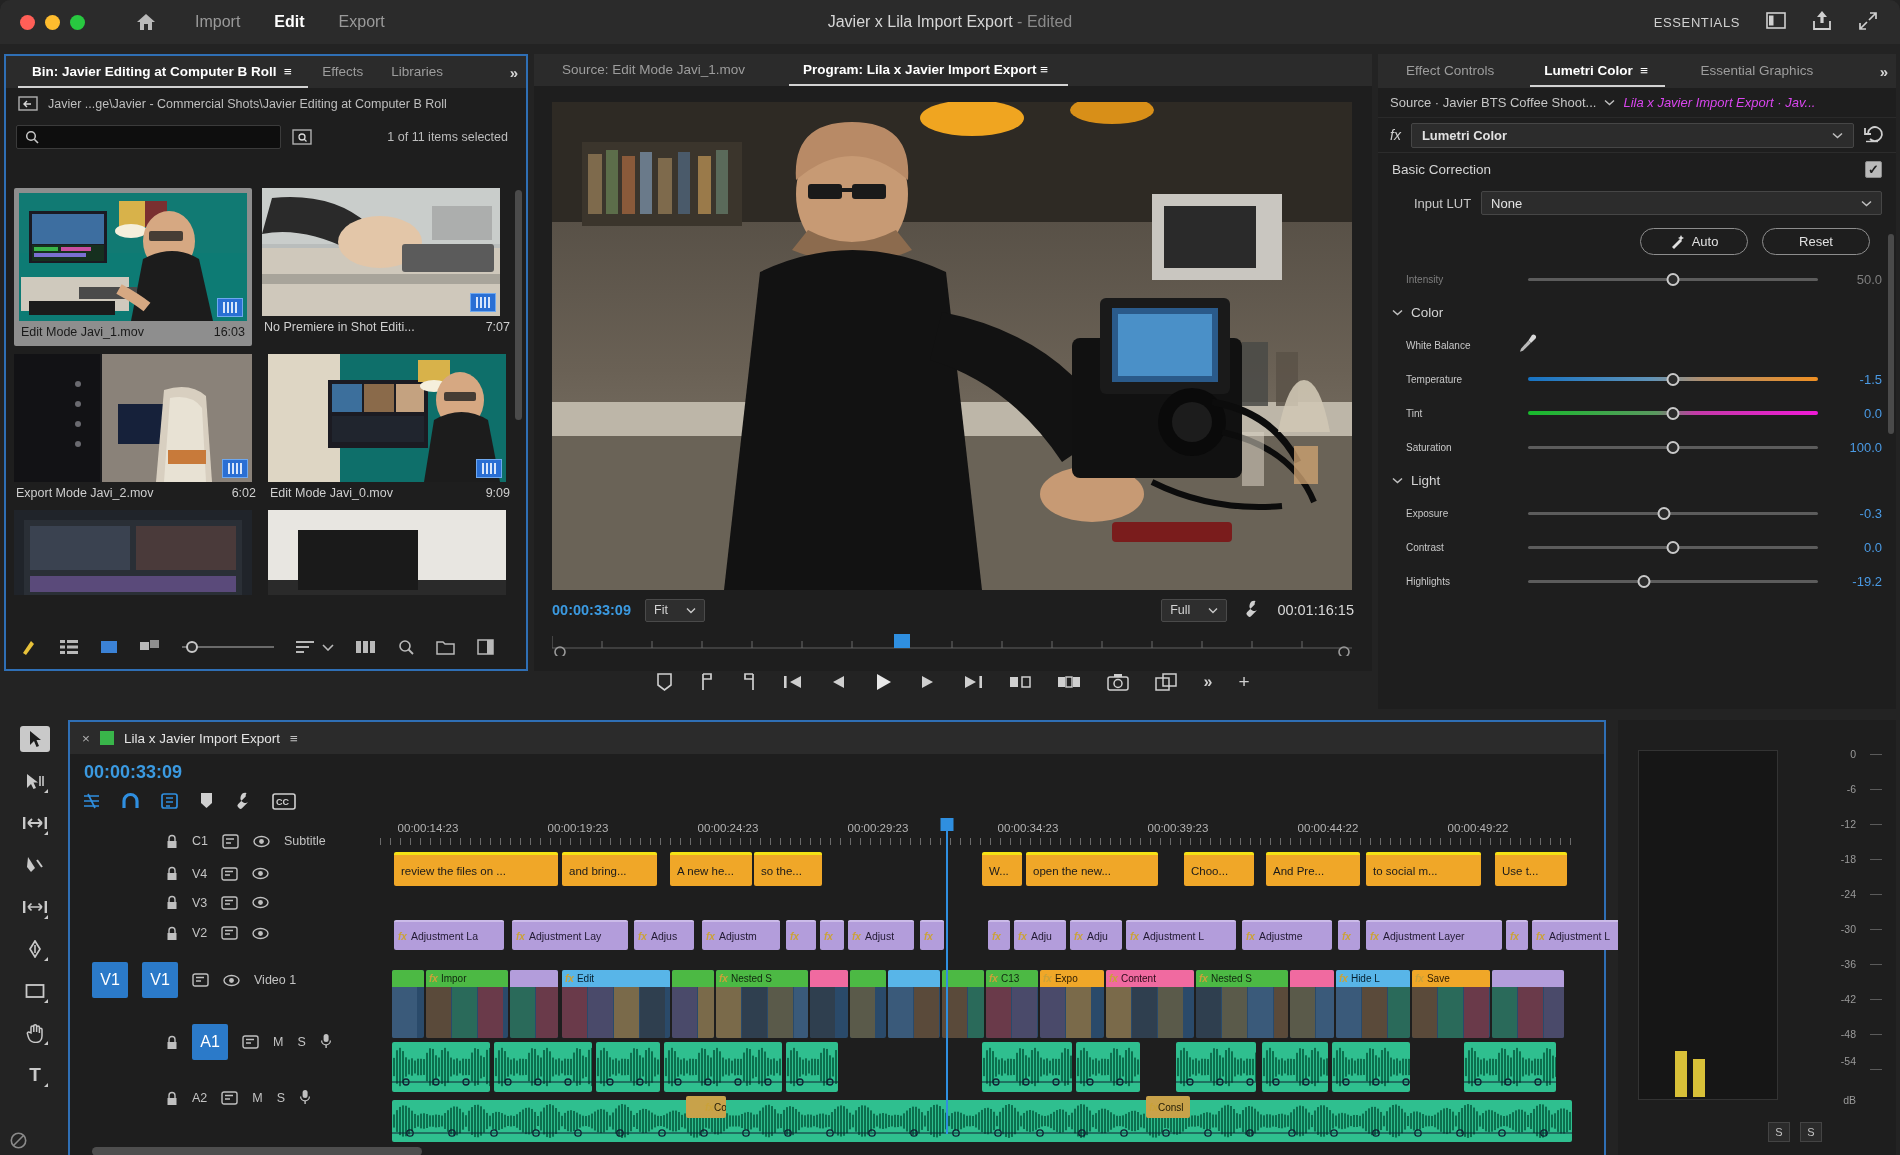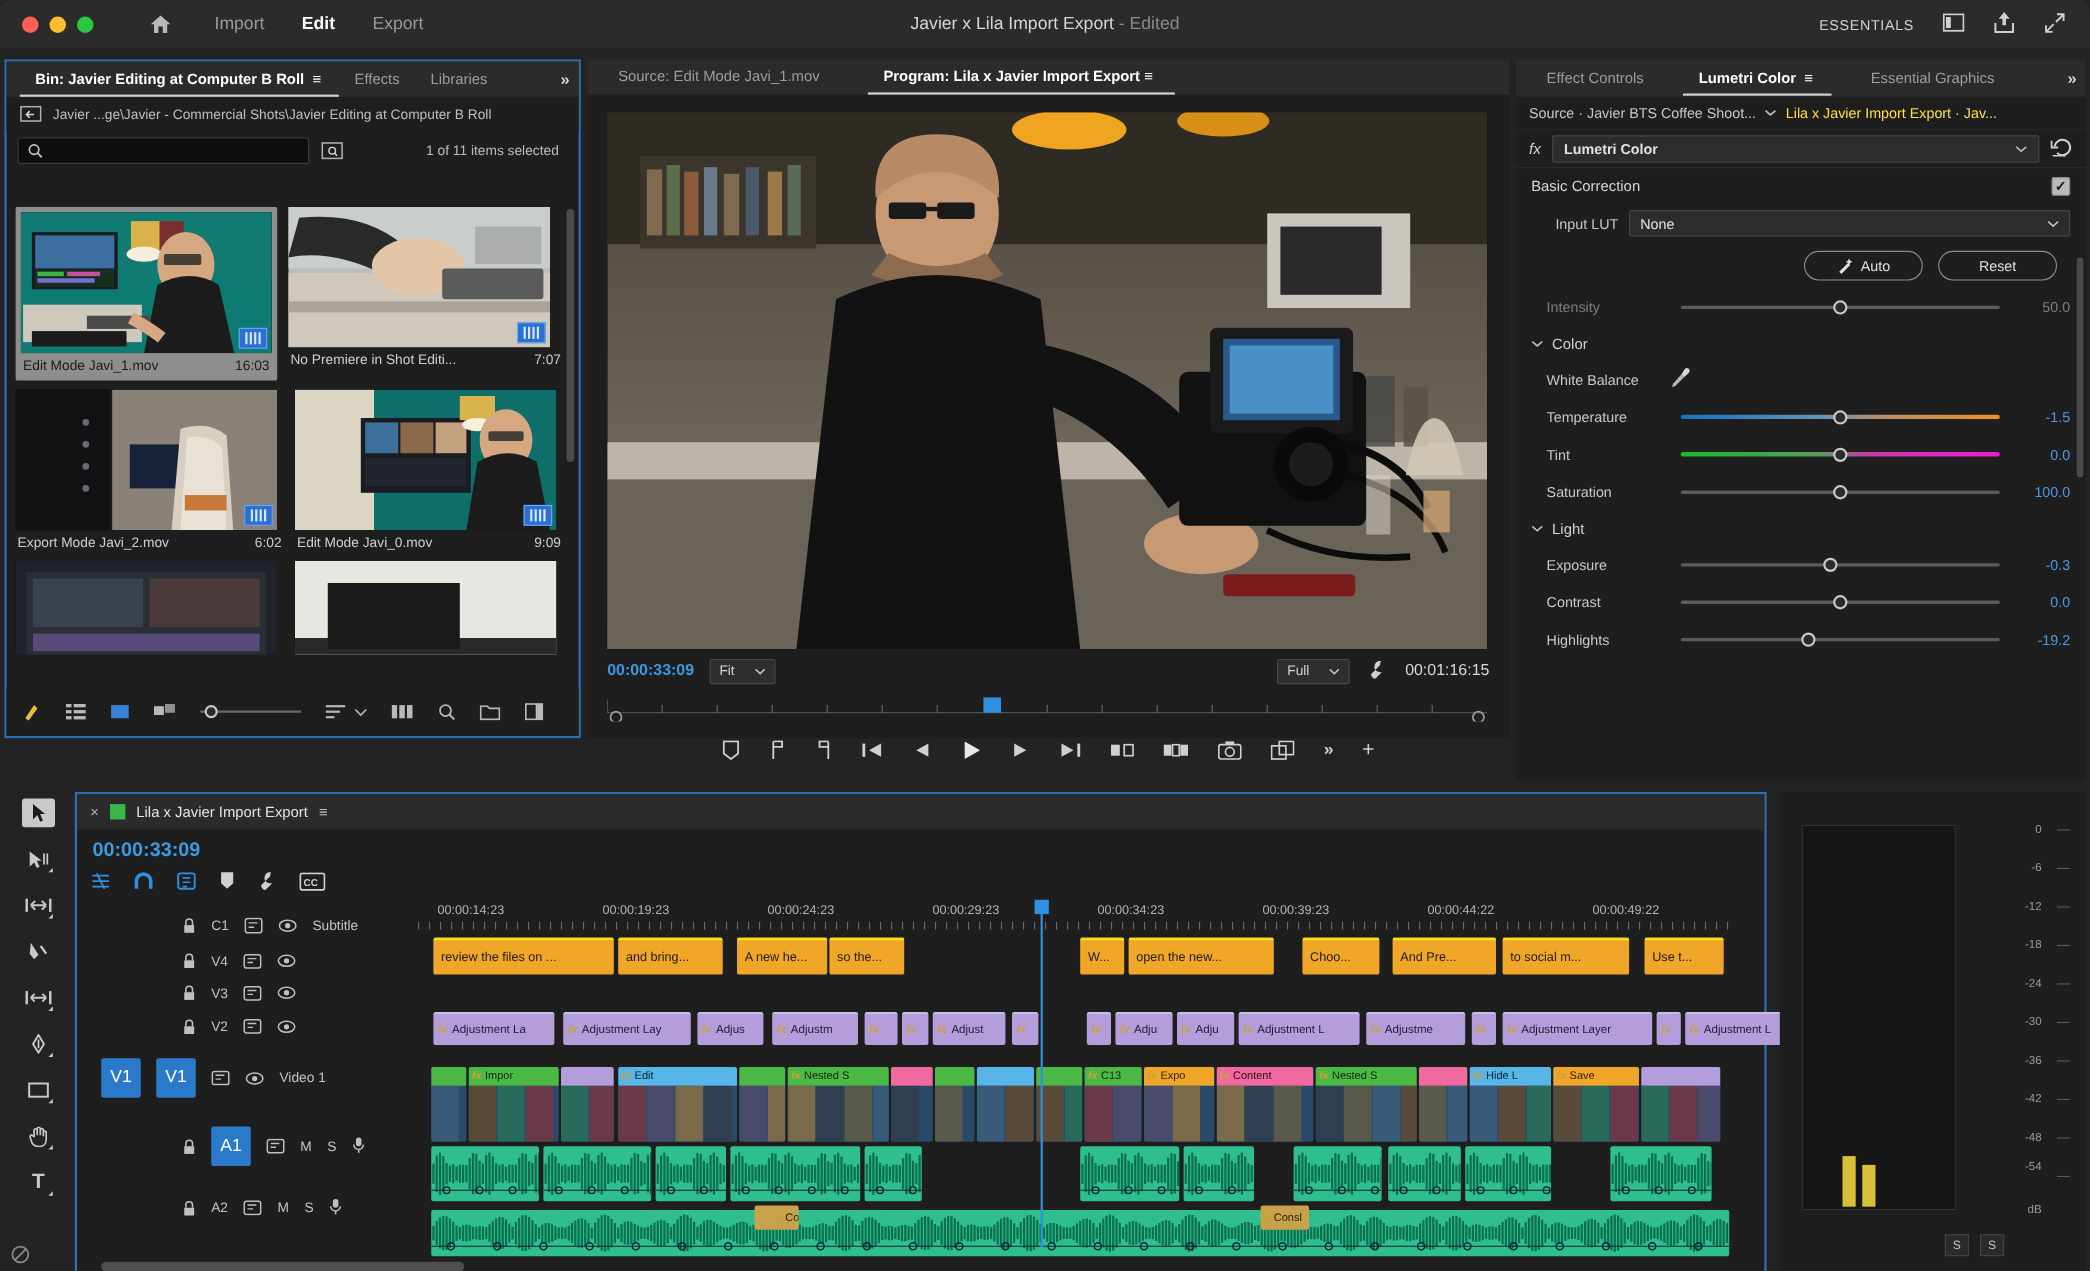--- a/index.html
+++ b/index.html
@@ -65,36 +65,36 @@
   #tc-dur { color:#d8d8d8; font-size:14.5px; }
   #monruler { position:absolute; left:18px; top:576px; width:800px; height:26px; }
   #monbar { position:absolute; left:0; top:600px; width:838px; height:56px; display:flex; align-items:center; justify-content:center; gap:26px; }
   .mbtn { color:#cfcfcf; display:flex; align-items:center; justify-content:center; }
 
   
   #lumetri { position:absolute; left:1378px; top:10px; width:518px; height:655px; background:#1e1e1e; }
   #lumtabs { height:34px; background:#2b2b2b; display:flex; align-items:center; padding-left:14px; gap:22px; position:relative; }
   #lumtabs .chev { position:absolute; right:8px; color:#d4d4d4; font-weight:bold; font-size:15px; }
   #lumsrc { height:30px; display:flex; align-items:center; padding:0 12px; gap:8px; font-size:13px; color:#c6c6c6; border-bottom:1px solid #2a2a2a;}
-  #lumsrc .blue { color:#fde047; }
+  #lumsrc .blue { color:#d946ef;font-style:italic; }
   #lumfx { height:34px; display:flex; align-items:center; padding:0 12px; gap:10px; }
   #fxselect { flex:1; height:25px; background:#2c2c2c; border:1px solid #464646; border-radius:2px; display:flex; align-items:center;
     padding:0 10px; font-size:13px; color:#e2e2e2; font-weight:bold; justify-content:space-between; }
   .section-hd { height:34px; display:flex; align-items:center; padding:0 14px; font-size:13.5px; color:#d6d6d6; border-top:1px solid #2c2c2c; }
   .chkbox { margin-left:auto; width:17px; height:17px; background:#b9b9b9; border:1px solid #8c8c8c; border-radius:2px;
             display:flex; align-items:center; justify-content:center; color:#1c1c1c; font-size:13px; font-weight:bold;}
   .row-lut { height:34px; display:flex; align-items:center; padding:0 14px 0 36px; gap:10px; }
   .row-lut .lbl { font-size:13px; color:#c8c8c8; }
   .lutsel { flex:1; height:24px; background:#2c2c2c; border:1px solid #464646; border-radius:2px; display:flex; align-items:center;
     padding:0 9px; font-size:13px; color:#e4e4e4; justify-content:space-between; }
   #autorow { height:42px; display:flex; align-items:center; justify-content:flex-end; gap:14px; padding-right:26px; }
   .pillbtn { width:108px; height:27px; border:1px solid #8d8d8d; border-radius:14px; display:flex; align-items:center;
              justify-content:center; gap:7px; font-size:13px; color:#e0e0e0; }
   .slrow { height:34px; display:flex; align-items:center; padding:0 14px 0 28px; }
-  .slrow .name { width:112px; font-size:13px; }
+  .slrow .name { width:112px; font-size:10px; }
   .slrow .name.dim { color:#7e7e7e; }
   .track { position:relative; flex:1; height:16px; margin:0 10px; display:flex; align-items:center; }
   .track .bar { width:100%; height:3px; background:#5c5c5c; border-radius:2px; }
   .track .bar.temp { background:linear-gradient(90deg,#1673c4 0%,#5f93b8 42%,#b08f6f 60%,#ef8f22 100%); height:4px;}
   .track .bar.tint { background:linear-gradient(90deg,#17bb2c 0%,#59995f 44%,#c43aa8 58%,#f01ad6 100%); height:4px;}
   .knob { position:absolute; width:13px; height:13px; border-radius:50%; background:#2b2b2b; border:2px solid #c9c9c9; transform:translateX(-50%); }
   .val { width:54px; text-align:right; font-size:13px; color:#4a9ae4; }
   .val.dim { color:#7e7e7e; }
   .grp { height:32px; display:flex; align-items:center; padding-left:14px; gap:8px; font-size:13.5px; color:#d2d2d2; }
   #lumscroll { position:absolute; right:2px; top:180px; width:6px; height:200px; background:#4a4a4a; border-radius:3px; }

